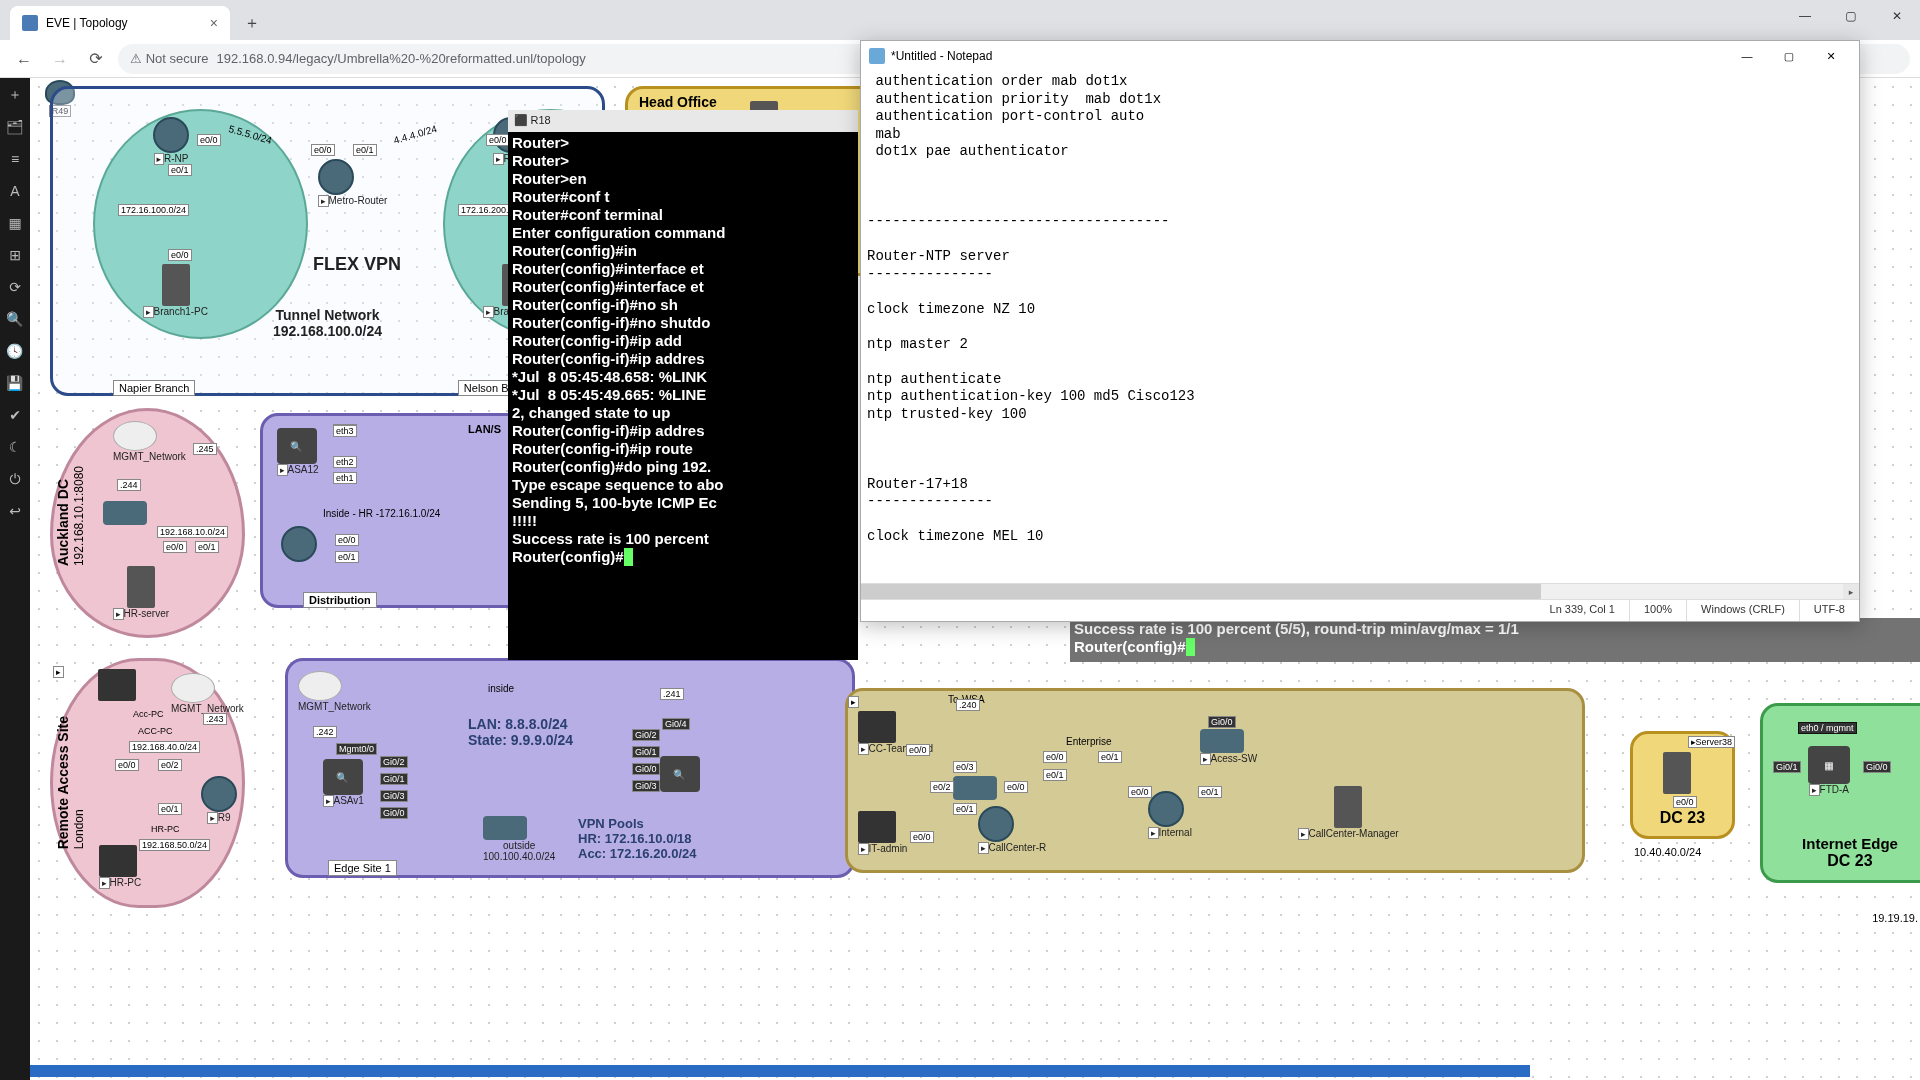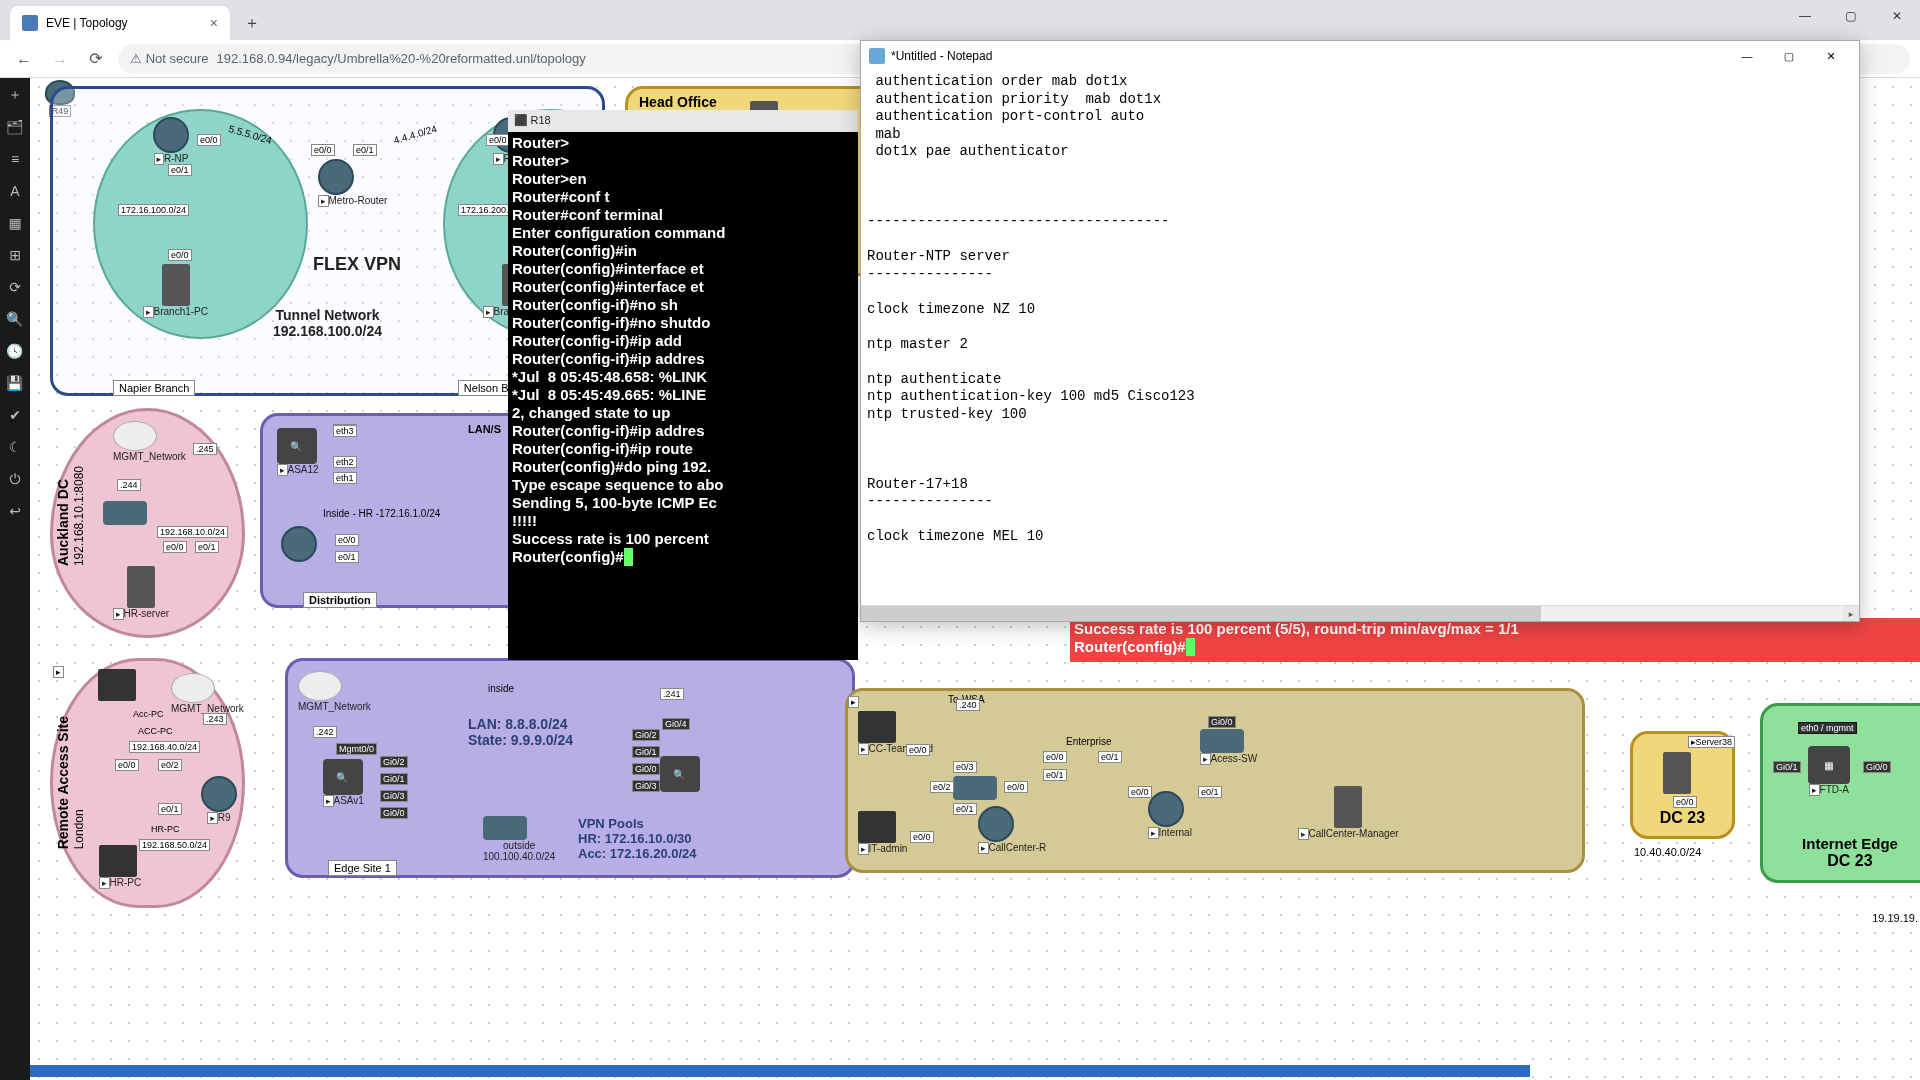--- a/index.html
+++ b/index.html
@@ -64,21 +64,21 @@
 .badge { background:#fff; border:1px solid #888; font-size:9px; padding:0 2px; display:inline-block; }
 .corner-tag { position:absolute; background:#fff; border:1px solid #888; font-size:11px; padding:1px 5px; }
 
 
 .term { position:absolute; left:508px; top:110px; width:350px; height:550px; background:#000; font-family:"Consolas","Courier New",monospace; font-size:15px; color:#fff; line-height:1.2; overflow:hidden; }
 .term-title { height:22px; background:#e8e8e8; color:#222; font-size:11px; display:flex; align-items:center; padding-left:6px; font-family:"Segoe UI"; }
 .term-body { padding:2px 4px; white-space:pre; font-weight:bold; }
 .cursor { background:#6f6; display:inline-block; width:9px; }
 
 
-.term2 { position:absolute; left:1070px; top:618px; width:850px; height:44px; background:#ef4444; font-family:"Consolas",monospace; font-size:15px; color:#fff; font-weight:bold; padding:2px 4px; white-space:pre; line-height:1.2; }
+.term2 { position:absolute; left:1070px; top:618px; width:850px; height:44px; background:#737373; font-family:"Consolas",monospace; font-size:15px; color:#fff; font-weight:bold; padding:2px 4px; white-space:pre; line-height:1.2; }
 
 
 .notepad { position:absolute; left:860px; top:40px; width:1000px; height:582px; background:#fff; border:1px solid #aaa; box-shadow:0 4px 20px rgba(0,0,0,.25); display:flex; flex-direction:column; }
 .np-title { height:30px; background:#fff; display:flex; align-items:center; padding:0 8px; font-size:12px; gap:6px; }
 .np-ico { width:16px; height:16px; background:#6aa8d8; border-radius:2px; }
 .np-winctrl { margin-left:auto; display:flex; gap:2px; }
 .np-winctrl .b { width:40px; height:22px; display:flex; align-items:center; justify-content:center; font-size:11px; cursor:pointer; }
 .np-menu { height:22px; display:flex; gap:4px; padding:0 6px; font-size:12px; }
 .np-menu span { padding:2px 6px; cursor:pointer; }
 .np-menu span:first-letter { text-decoration:underline; }
@@ -247,21 +247,21 @@
       <span class="badge" style="position:absolute;left:344px;top:85px;background:#333;color:#fff">Gi0/1</span>
       <span class="badge" style="position:absolute;left:344px;top:68px;background:#333;color:#fff">Gi0/2</span>
       <span class="badge" style="position:absolute;left:374px;top:57px;background:#333;color:#fff">Gi0/4</span>
       <span class="badge" style="position:absolute;left:344px;top:102px;background:#333;color:#fff">Gi0/0</span>
       <span class="badge" style="position:absolute;left:344px;top:119px;background:#333;color:#fff">Gi0/3</span>
       <div class="node" style="left:372px;top:95px">
           <div style="width:40px;height:36px;background:#444;border-radius:4px;color:#fff;display:flex;align-items:center;justify-content:center">🔍</div>
         </div>
       <div style="position:absolute;left:290px;top:155px;font-size:13px;color:#2a4070">
         <div style="font-weight:bold">VPN Pools</div>
-        <div><b>HR: 172.16.10.0/30</b></div>
+        <div><b>HR: 172.16.10.0/18</b></div>
         <div><b>Acc: 172.16.20.0/24</b></div>
       </div>
       <div class="node" style="left:195px;top:155px"><div class="sw-ico"></div><span>outside</span><br><span style="font-size:10px">100.100.40.0/24</span></div>
       <div class="corner-tag" style="left:40px;bottom:-1px;font-weight:normal">Edge Site 1</div>
     </div>
 
     <div class="region callcenter">
       <span style="position:absolute;left:100px;top:3px;font-size:10px">To-WSA</span>
       <span class="badge" style="position:absolute;left:108px;top:8px">.240</span>
       <div class="node" style="left:10px;top:20px"><div class="pc-ico"></div><span class="badge">▸</span><span>CC-TeamLead</span></div>
@@ -389,13 +389,19 @@
 
 
 
 
 
 &lt;</div>
   <div class="hscroll">
       <div class="thumb"></div>
       <div class="arr">▸</div>
     </div>
+  <div class="np-status">
+    <span>Ln 339, Col 1</span>
+    <span>100%</span>
+    <span>Windows (CRLF)</span>
+    <span>UTF-8</span>
+  </div>
 </div>
 
 </body></html>

